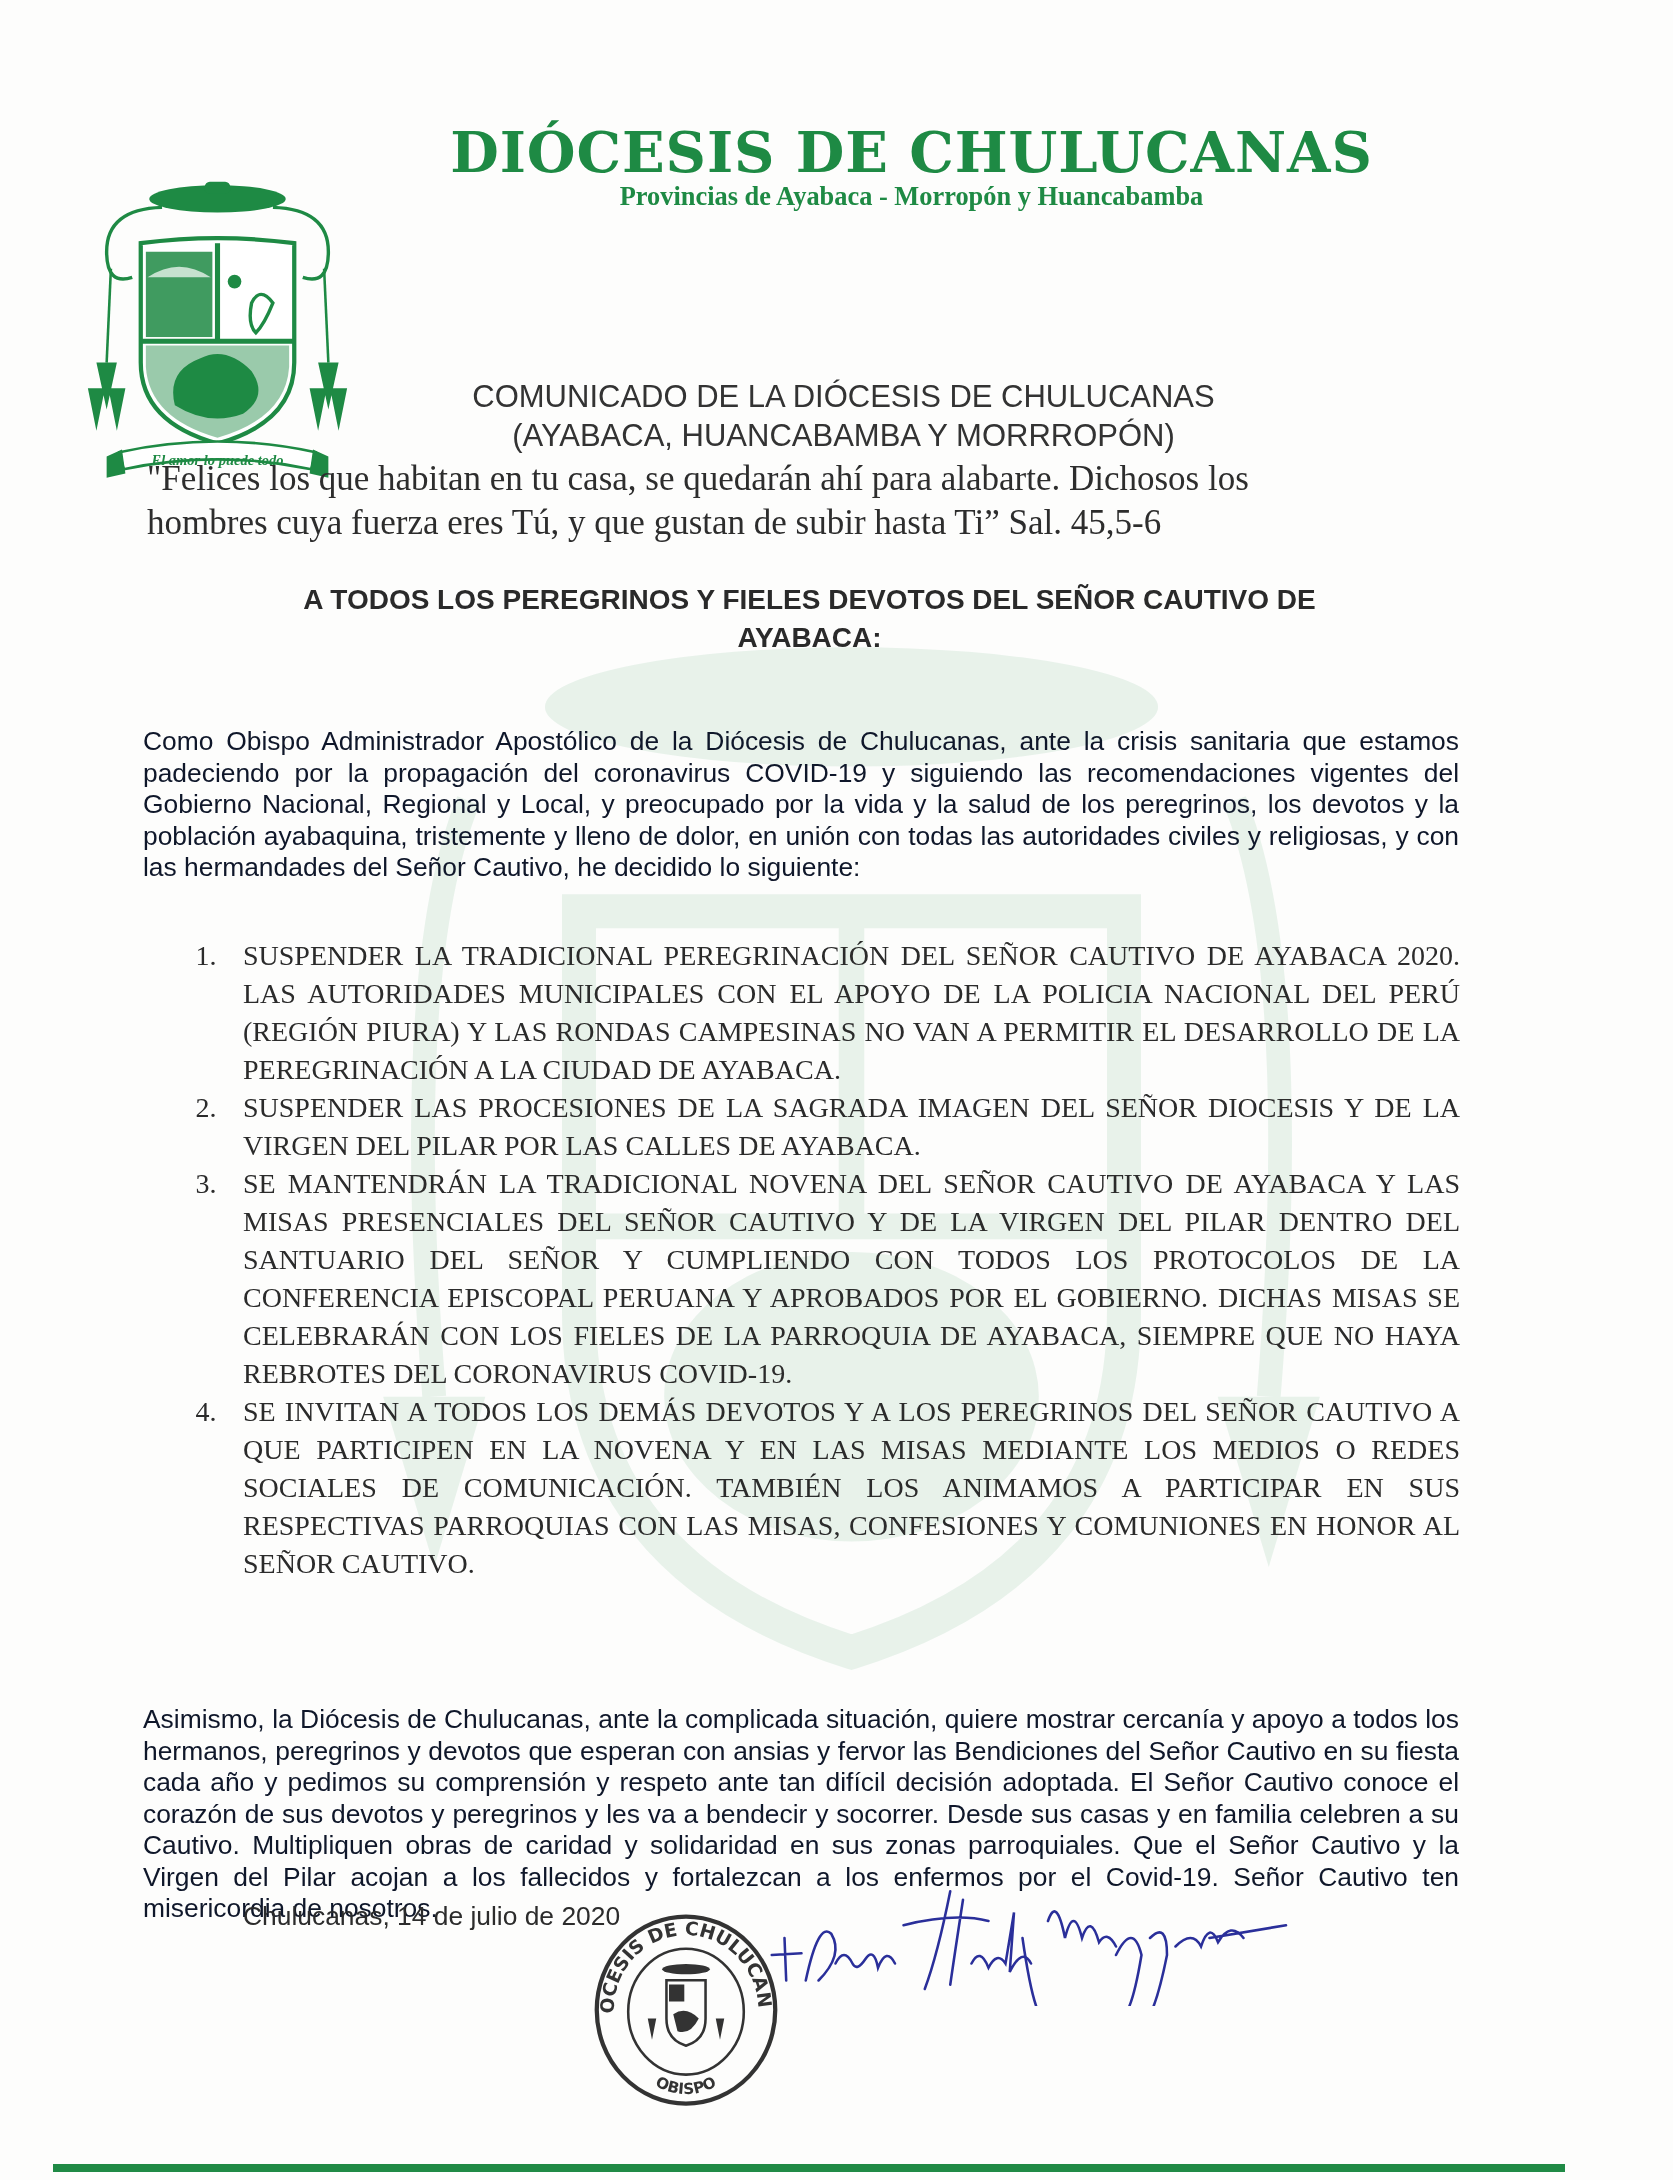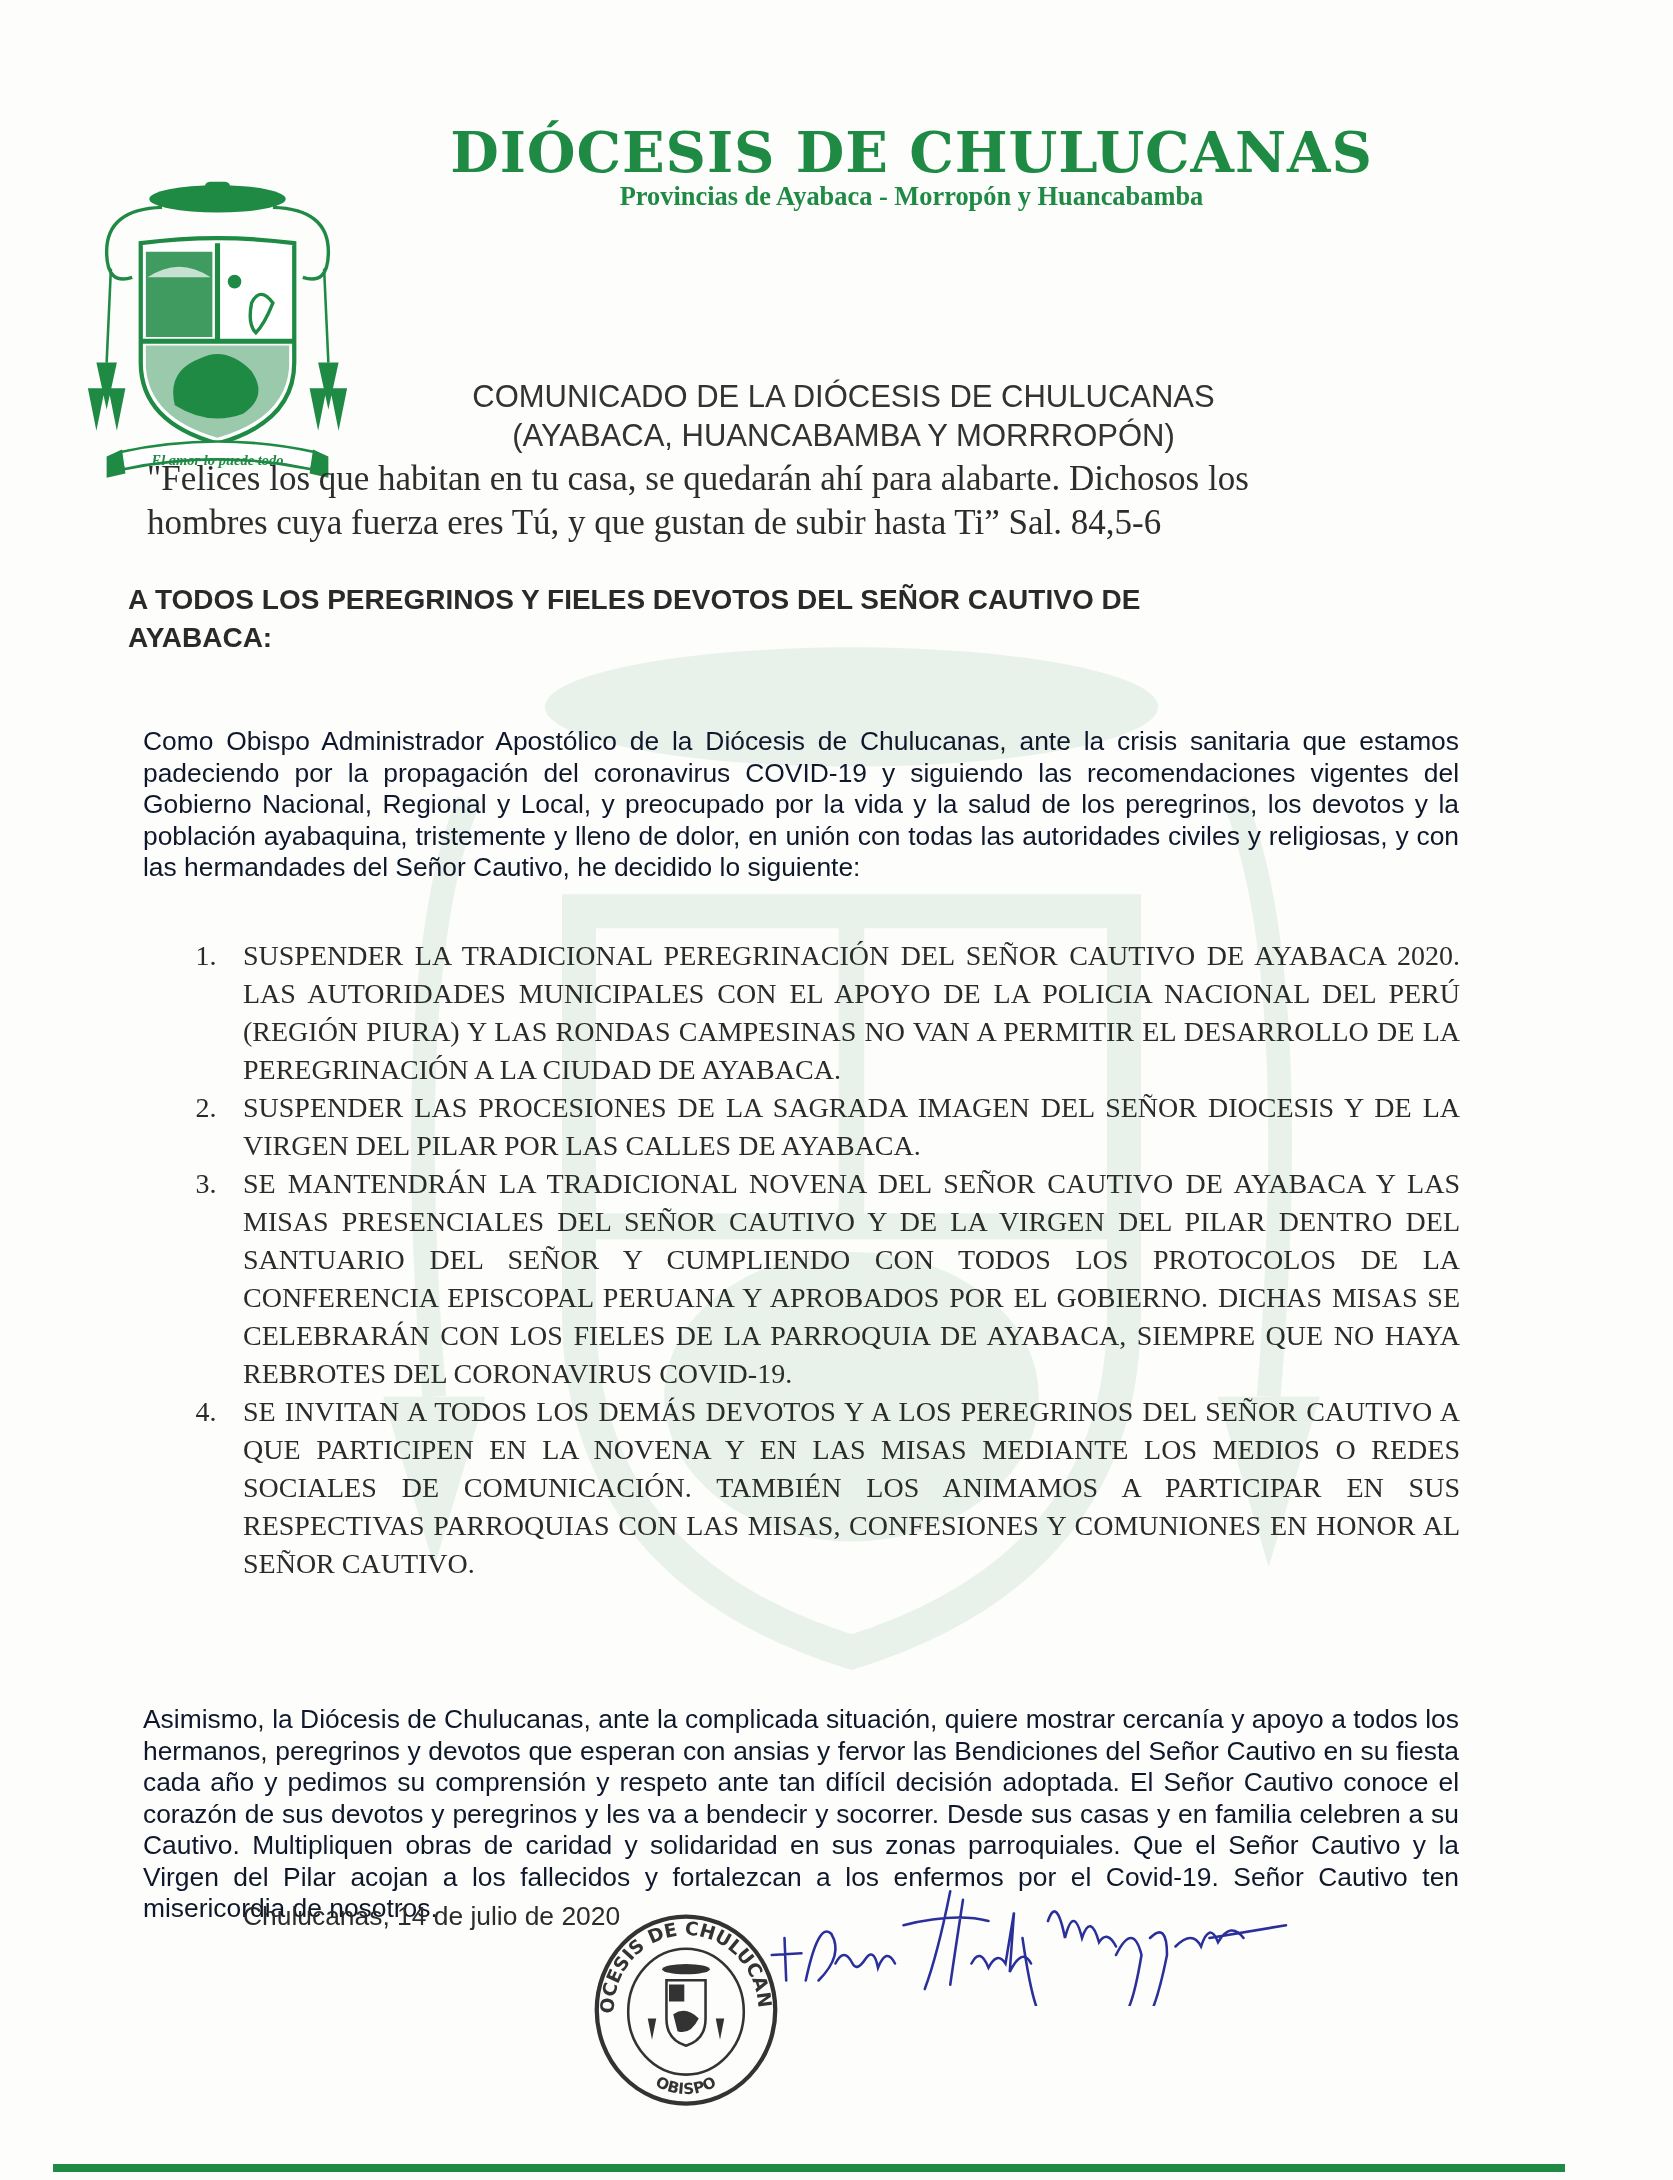--- a/index.html
+++ b/index.html
@@ -13,21 +13,21 @@
   .crest { position: absolute; left: 81px; top: 175px; width: 273px; height: 307px; }
 
   
   .head-title { position: absolute; left: 341px; top: 119px; width: 1141px; text-align: center; font-family: "DejaVu Serif", serif; font-weight: bold; font-size: 56px; letter-spacing: 0.9px; color: #1e8a44; }
   .head-sub { position: absolute; left: 341px; top: 181px; width: 1141px; text-align: center; font-family: "Liberation Serif", serif; font-weight: bold; font-size: 26.4px; color: #1e8a44; }
 
   .comm { position: absolute; left: 375px; top: 341px; width: 937px; text-align: center; font-family: "Liberation Sans", sans-serif; font-size: 31px; line-height: 39px; color: #333; margin-top: 36px; }
 
   .verse { position: absolute; left: 147px; top: 457px; width: 1278px; font-family: "Liberation Serif", serif; font-size: 35px; line-height: 44px; color: #2d2d2d; }
 
-  .salutation { position: absolute; left: 128px; top: 581px; width: 1363px; font-family: "Liberation Sans", sans-serif; font-weight: bold; font-size: 28px; line-height: 38px; color: #2a2a2a; }
+  .salutation { position: absolute; left: 128px; top: 581px; width: 1363px; text-align: center; font-family: "Liberation Sans", sans-serif; font-weight: bold; font-size: 28px; line-height: 38px; color: #2a2a2a; }
 
   .para { position: absolute; left: 143px; width: 1316px; font-family: "Liberation Sans", sans-serif; font-size: 26.4px; line-height: 31.5px; text-align: justify; color: #0f172a; }
   .para1 { top: 700px; }
   .para2 { top: 1678px; }
 
   .list { position: absolute; left: 187px; top: 937px; width: 1273px; margin: 0; padding: 0; list-style: none; font-family: "Liberation Serif", serif; font-size: 28px; line-height: 38px; color: #2b2b2b; }
   .list li { position: relative; padding-left: 56px; text-align: justify; }
   .list .num { position: absolute; left: 8.5px; top: 0; }
 
   .date { position: absolute; left: 243px; top: 1901px; font-size: 26.4px; color: #2c2c2c; }
@@ -85,21 +85,21 @@
   <div class="head-title">DIÓCESIS DE CHULUCANAS</div>
   <div class="head-sub">Provincias de Ayabaca - Morropón y Huancabamba</div>
 
   <div class="comm">
     <div>COMUNICADO DE LA DIÓCESIS DE CHULUCANAS</div>
     <div>(AYABACA, HUANCABAMBA Y MORRROPÓN)</div>
   </div>
 
   <div class="verse">
     <div>"Felices los que habitan en tu casa, se quedarán ahí para alabarte. Dichosos los</div>
-    <div>hombres cuya fuerza eres Tú, y que gustan de subir hasta Ti” Sal. 84,5-6</div>
+    <div>hombres cuya fuerza eres Tú, y que gustan de subir hasta Ti” Sal. 45,5-6</div>
   </div>
 
   <div class="salutation">
     <div>A TODOS LOS PEREGRINOS Y FIELES DEVOTOS DEL SEÑOR CAUTIVO DE</div>
     <div>AYABACA:</div>
   </div>
 
   <p class="para para1">Como Obispo Administrador Apostólico de la Diócesis de Chulucanas, ante la crisis sanitaria que estamos padeciendo por la propagación del coronavirus COVID-19 y siguiendo las recomendaciones vigentes del Gobierno Nacional, Regional y Local, y preocupado por la vida y la salud de los peregrinos, los devotos y la población ayabaquina, tristemente y lleno de dolor, en unión con todas las autoridades civiles y religiosas, y con las hermandades del Señor Cautivo, he decidido lo siguiente:</p>
 
   <ol class="list">

